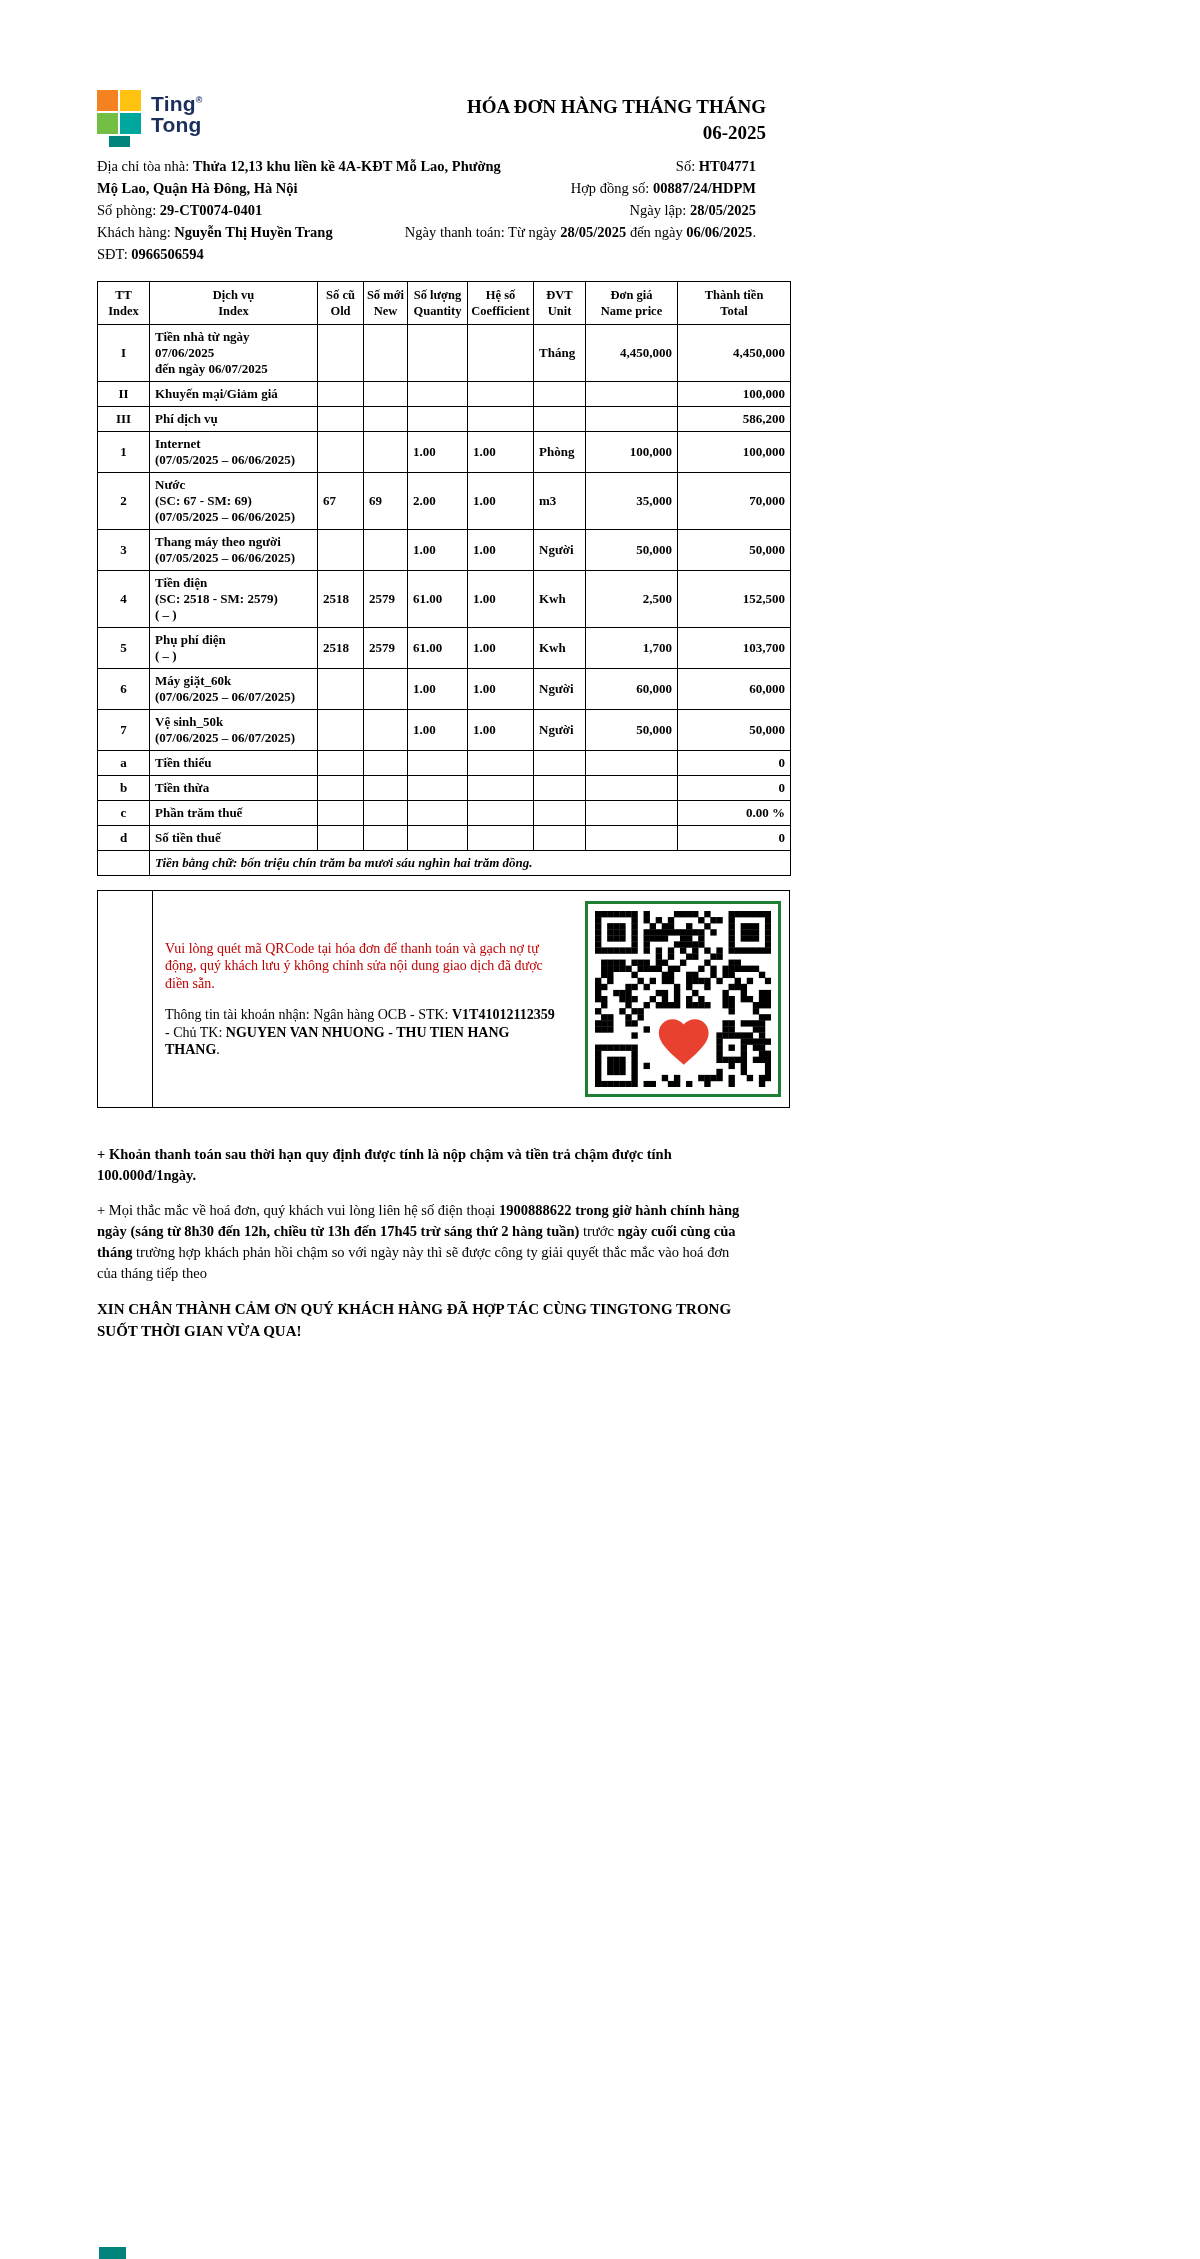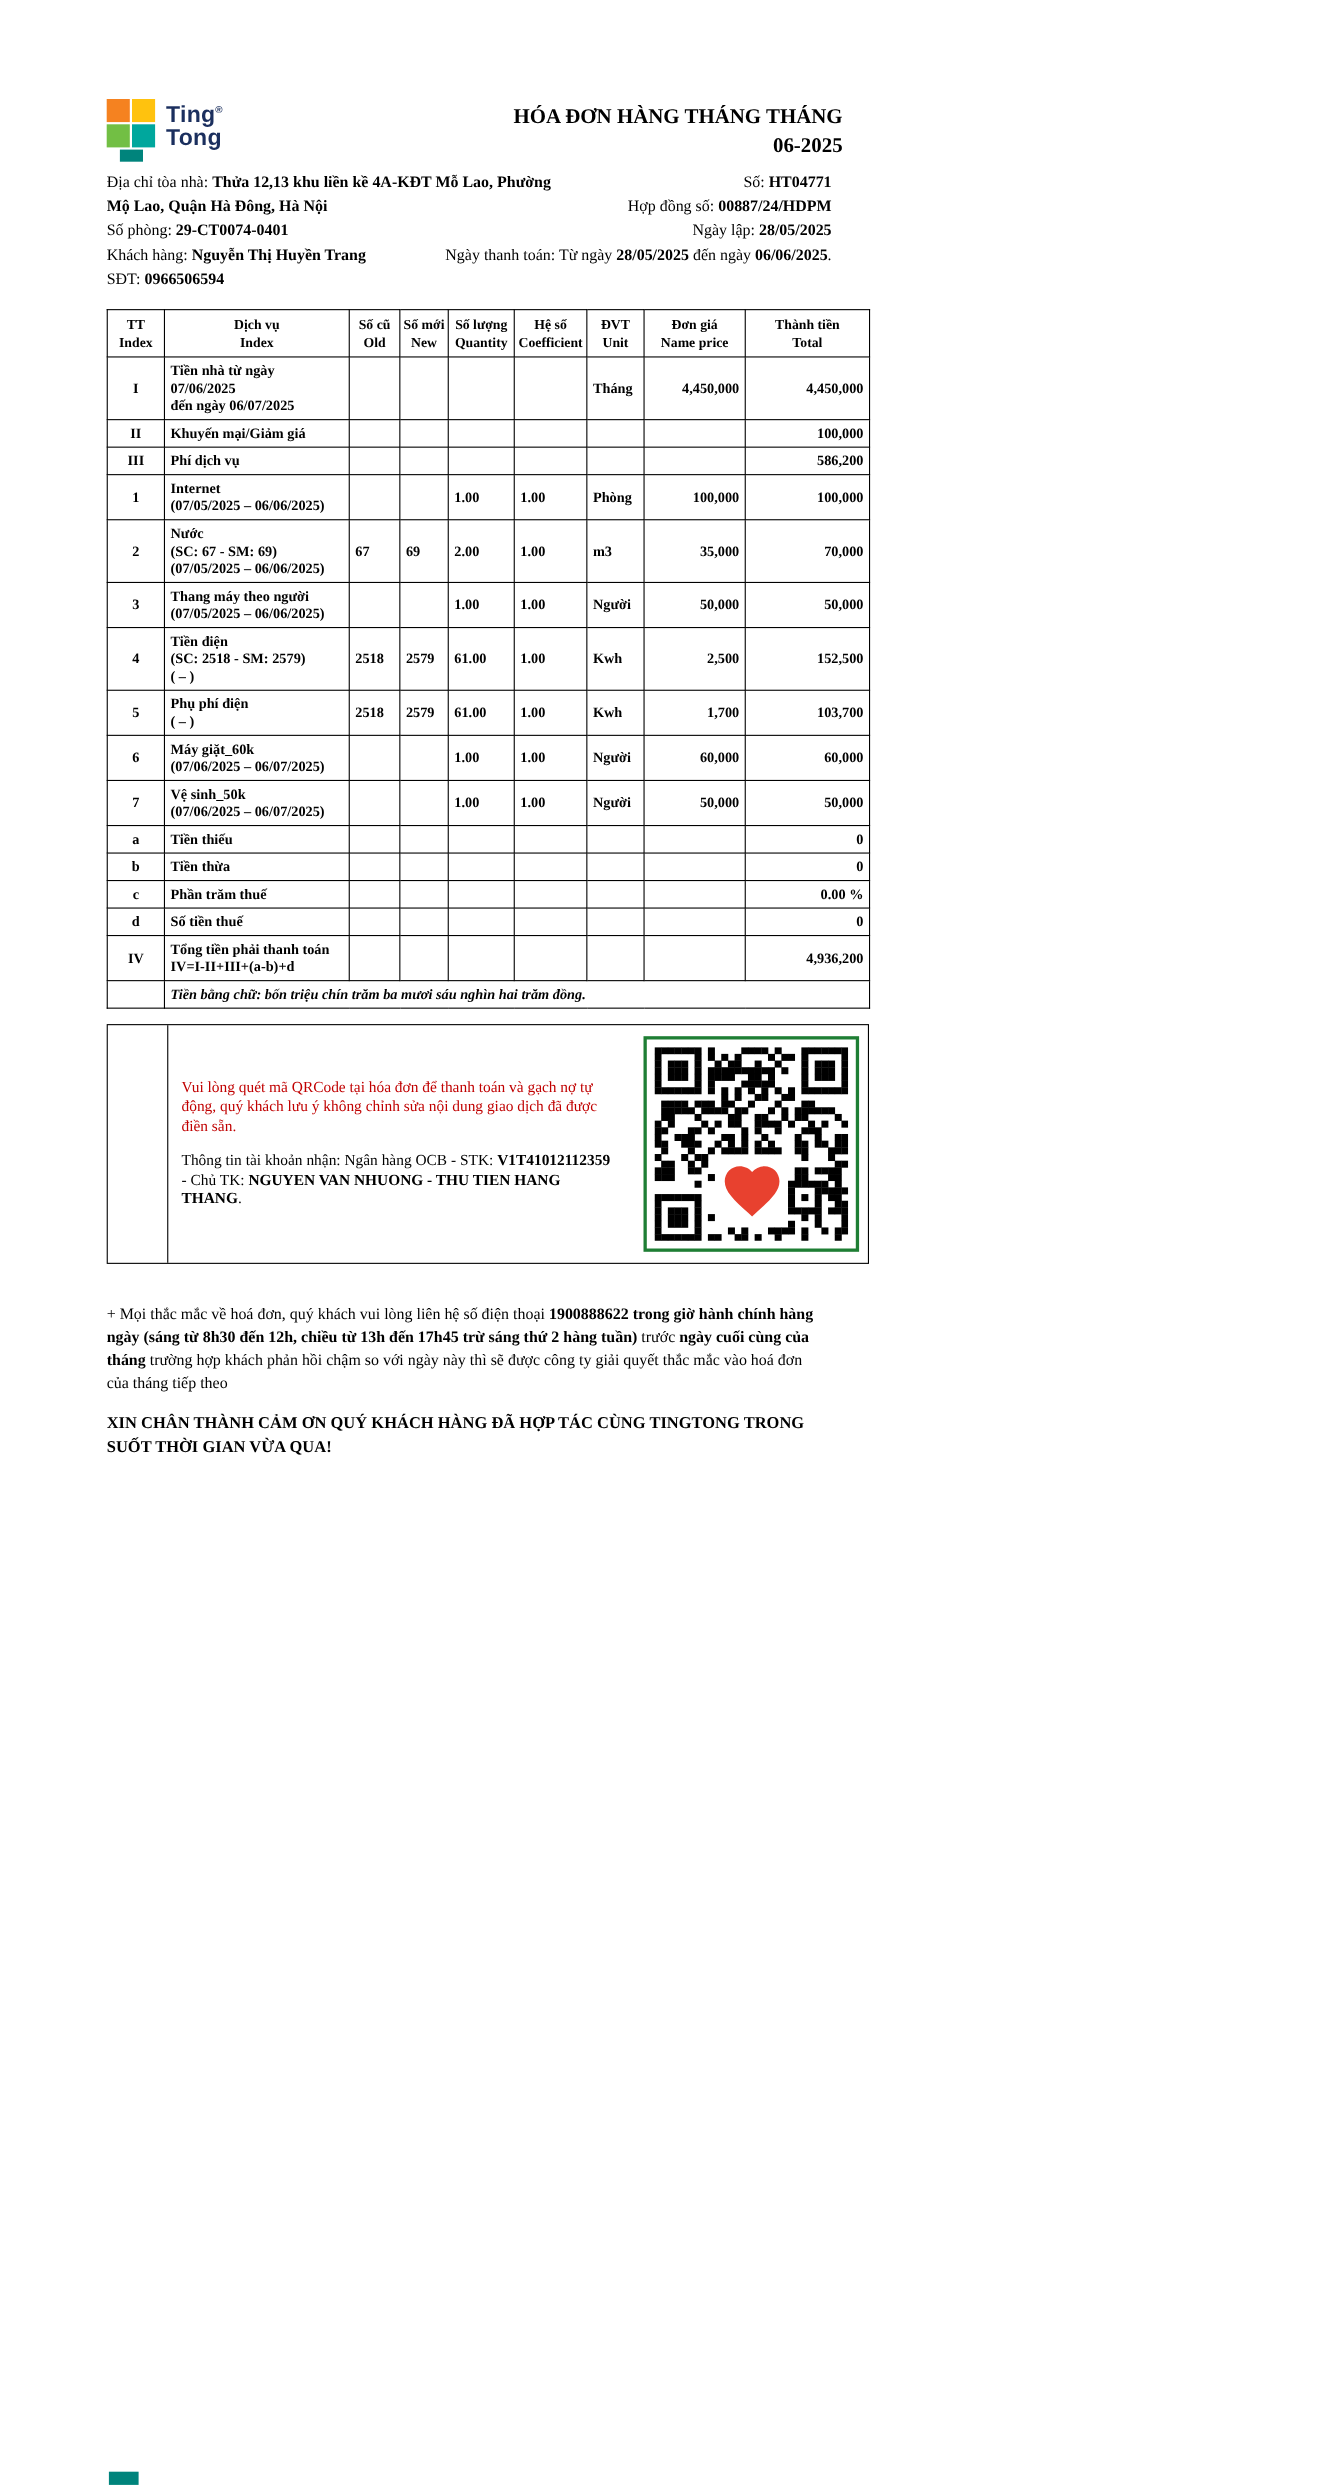--- a/index.html
+++ b/index.html
@@ -308,31 +308,20 @@
         <tr>
       <td class="cell-index">d</td>
       <td class="cell-name">Số tiền thuế</td>
       <td class="cell-num"></td>
       <td class="cell-num"></td>
       <td class="cell-num"></td>
       <td class="cell-num"></td>
       <td class="cell-unit"></td>
       <td class="cell-price"></td>
       <td class="cell-price">0</td>
-    </tr>
-        <tr>
-      <td class="cell-index">IV</td>
-      <td class="cell-name">Tổng tiền phải thanh toán<br>IV=I-II+III+(a-b)+d</td>
-      <td class="cell-num"></td>
-      <td class="cell-num"></td>
-      <td class="cell-num"></td>
-      <td class="cell-num"></td>
-      <td class="cell-unit"></td>
-      <td class="cell-price"></td>
-      <td class="cell-price">4,936,200</td>
     </tr>
       </tbody>
     <tfoot>
       <tr>
         <td></td>
         <td class="words-cell" colspan="8">
           <i><span>Tiền bằng chữ: </span><b>bốn triệu chín trăm ba mươi sáu nghìn hai trăm đồng.</b></i>
         </td>
       </tr>
     </tfoot>
@@ -702,19 +691,20 @@
               <rect x="22" y="28" width="1.05" height="1.05"></rect>
               <rect x="27" y="28" width="1.05" height="1.05"></rect>
             </g>
             <path transform="translate(9.7,16.6) scale(0.41)" fill="#e8412f" d="M12 21.35l-1.45-1.32C5.4 15.36 2 12.28 2 8.5 2 5.42 4.42 3 7.5 3c1.74 0 3.41.81 4.5 2.09C13.09 3.81 14.76 3 16.5 3 19.58 3 22 5.42 22 8.5c0 3.78-3.4 6.86-8.55 11.54L12 21.35z"></path>
           </svg>
         </div>
     </div>
   </section>
 
   <section class="notes">
+    <p class="note-line"><b>+ Khoản thanh toán sau thời hạn quy định được tính là nộp chậm và tiền trả chậm được tính 100.000đ/1ngày.</b></p>
     <p class="note-line"><span>+ Mọi thắc mắc về hoá đơn, quý khách vui lòng liên hệ số điện thoại </span><b>1900888622 trong giờ hành chính hàng ngày (sáng từ 8h30 đến 12h, chiều từ 13h đến 17h45 trừ sáng thứ 2 hàng tuần)</b><span> trước </span><b>ngày cuối cùng của tháng</b><span> trường hợp khách phản hồi chậm so với ngày này thì sẽ được công ty giải quyết thắc mắc vào hoá đơn của tháng tiếp theo</span></p>
     <p class="note-thanks"><b>XIN CHÂN THÀNH CẢM ƠN QUÝ KHÁCH HÀNG ĐÃ HỢP TÁC CÙNG TINGTONG TRONG SUỐT THỜI GIAN VỪA QUA!</b></p>
   </section>
 
 </div>
 
 <div class="page-fragment" style="background: rgb(0, 132, 124);"></div>
 
 </body></html>

